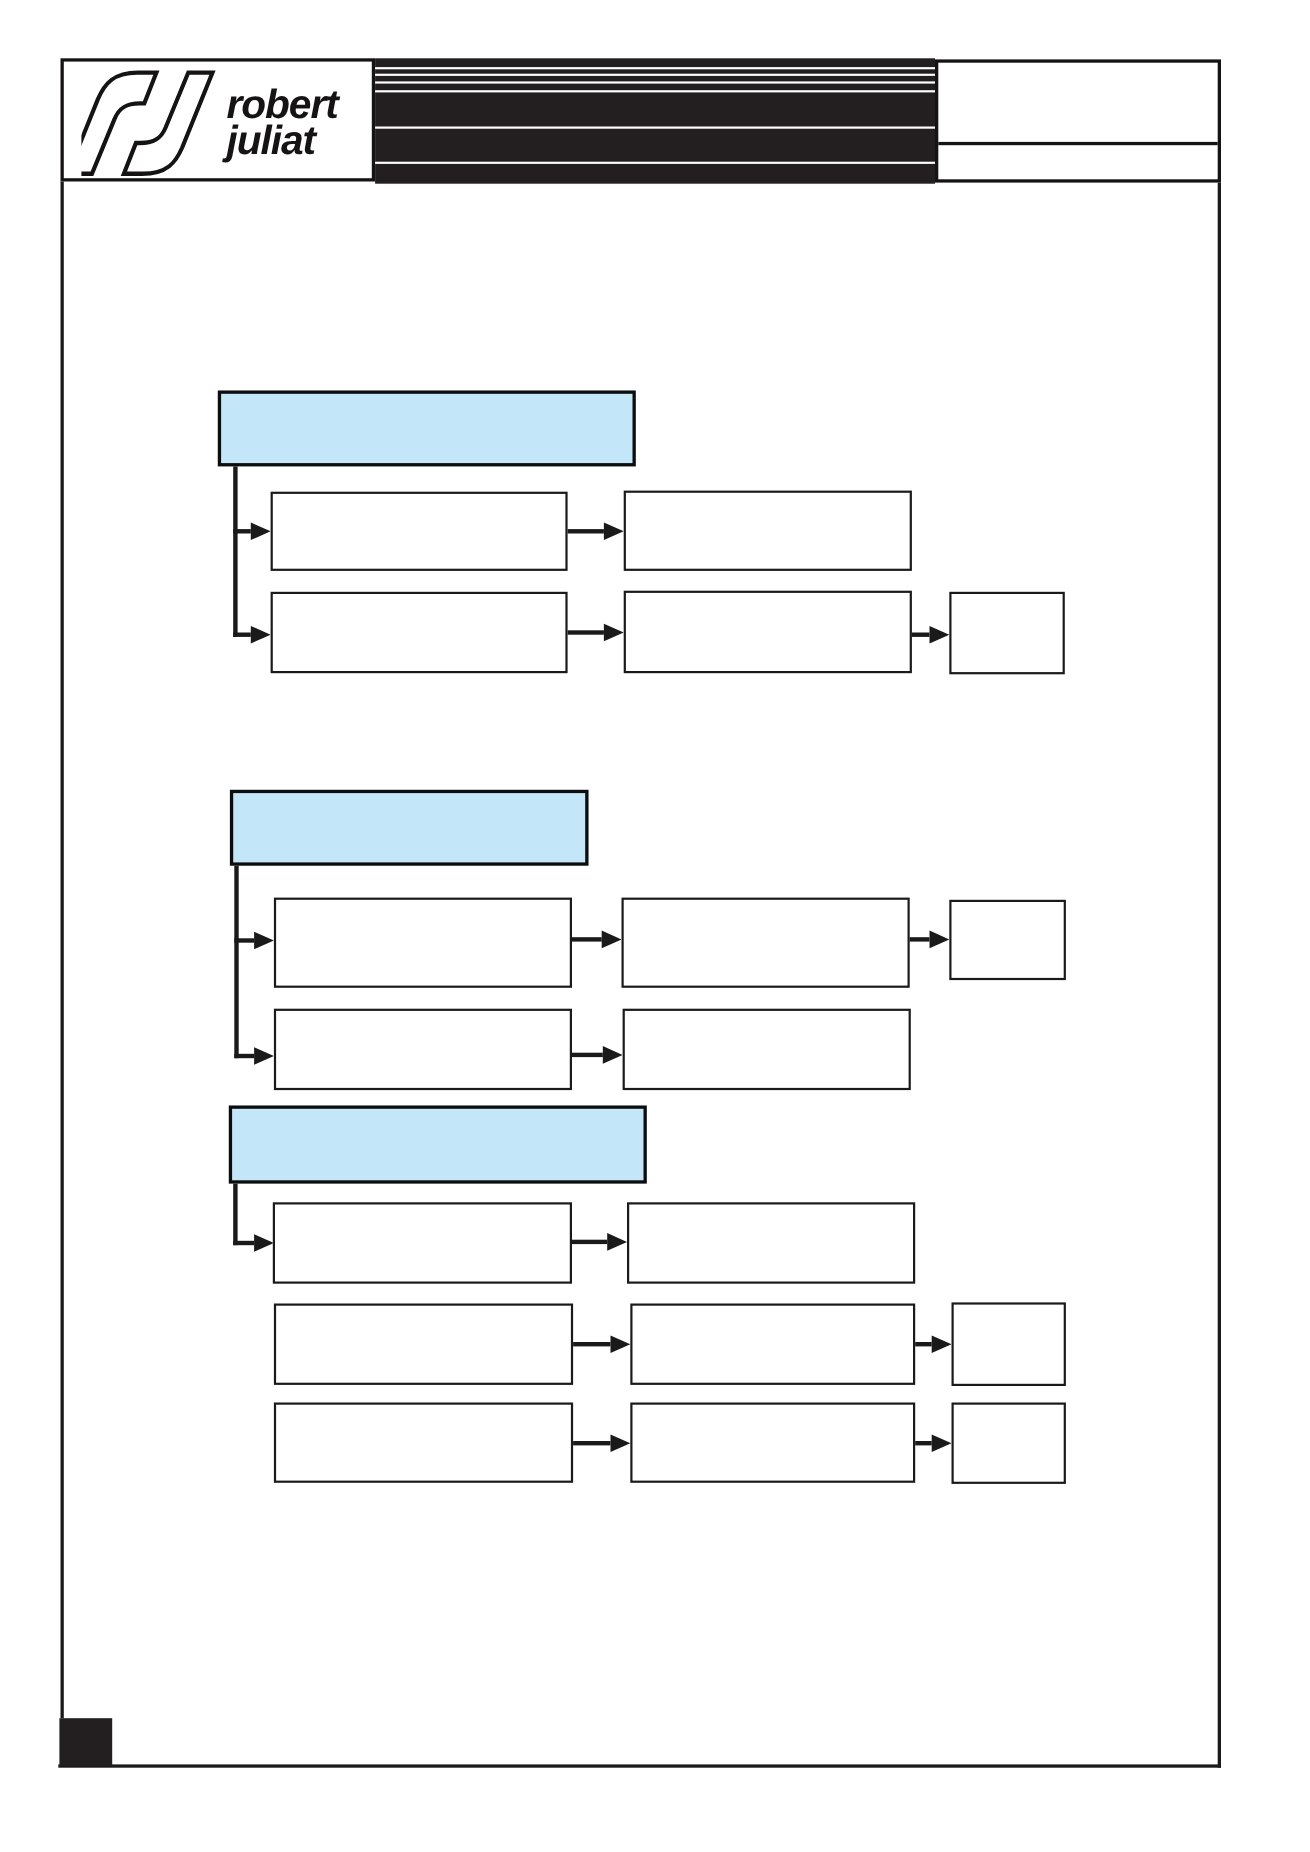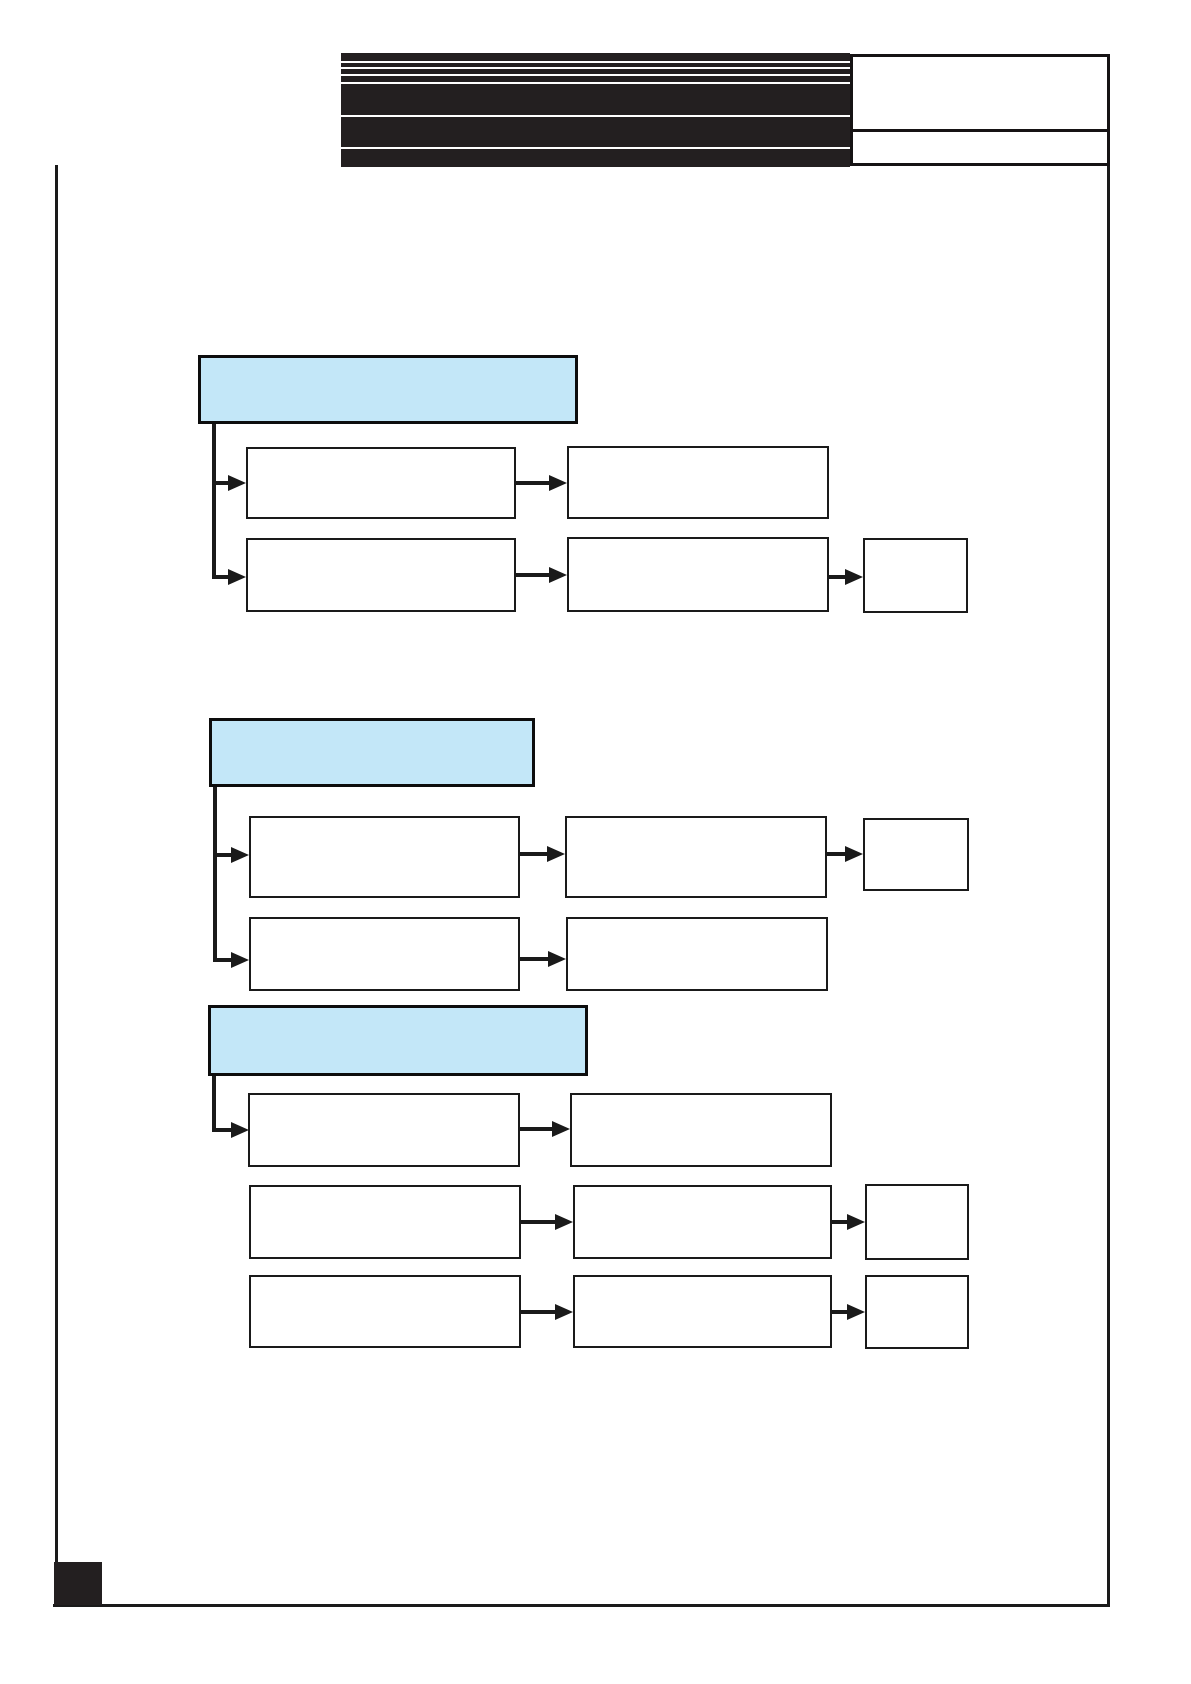--- a/index.html
+++ b/index.html
@@ -76,20 +76,32 @@
     border-top: 8px solid transparent;
     border-bottom: 8px solid transparent;
     border-left: 18px solid #1a1a1a;
   }
 </style>
 </head>
 <body>
 
 <div class="page">
 
+  <div class="logo-box">
+    <svg class="logo-mono" width="128" height="100" viewBox="0 0 128 100">
+      <g transform="skewX(-12)" stroke="#161314" stroke-width="4" fill="#ffffff">
+        <path d="M52 4 C30 4 24 14 21 28 L8 96 H30 L40 46 C42 36 48 32 60 32 L64 32 L69 4 Z"></path>
+        <path d="M76 96 C98 96 104 86 107 72 L120 4 H98 L88 54 C86 64 80 68 68 68 L64 68 L59 96 Z"></path>
+      </g>
+    </svg>
+    <div class="logo-text">
+      <span>robert</span>
+      <span>juliat</span>
+    </div>
+  </div>
 
   <div class="redacted-bar">
     <div class="wline" style="top:8px"></div>
     <div class="wline" style="top:14px"></div>
     <div class="wline" style="top:21px"></div>
     <div class="wline" style="top:29px"></div>
     <div class="wline" style="top:62px"></div>
     <div class="wline" style="top:94px"></div>
   </div>
 

